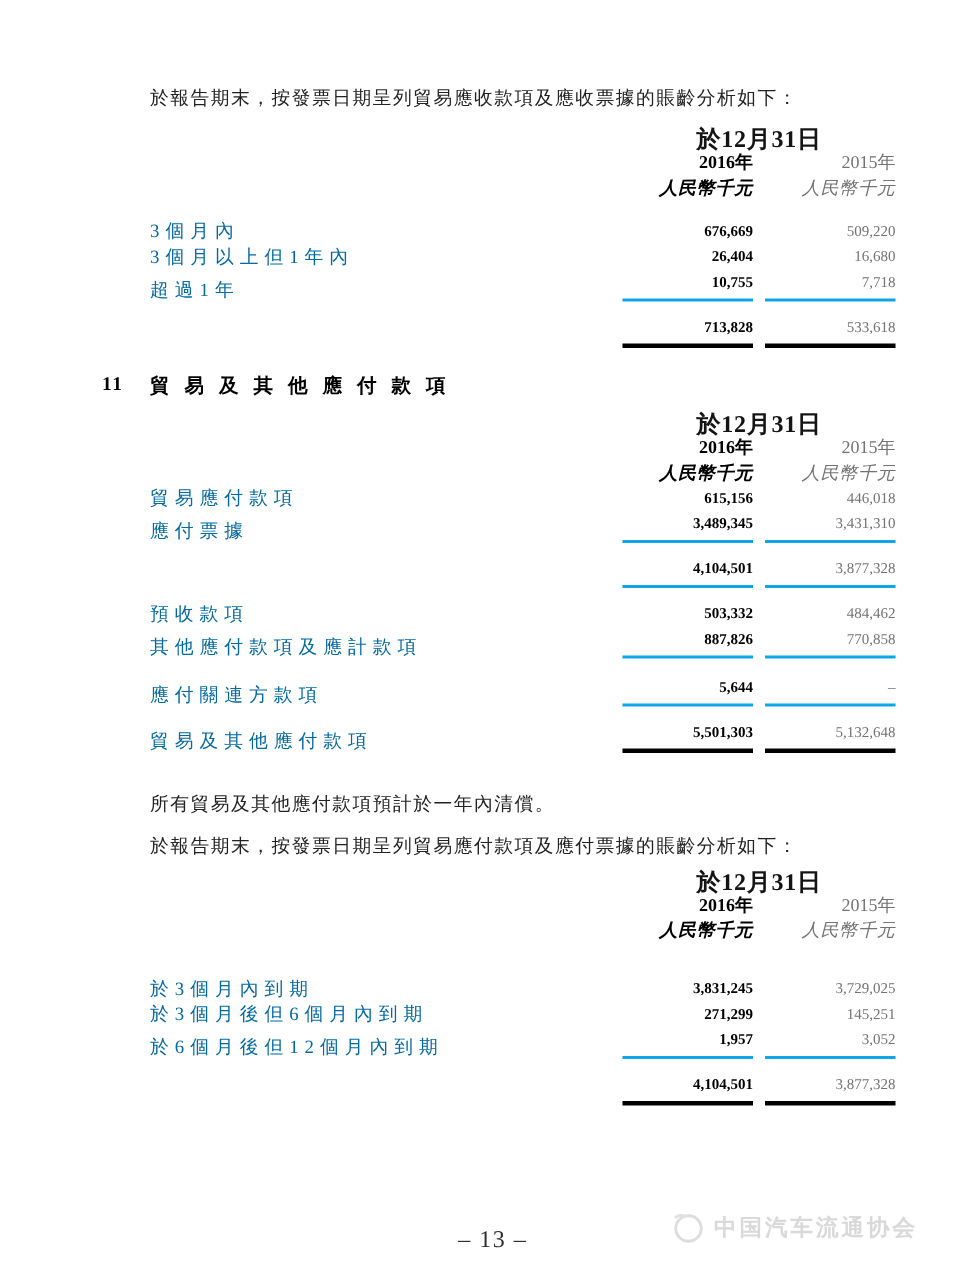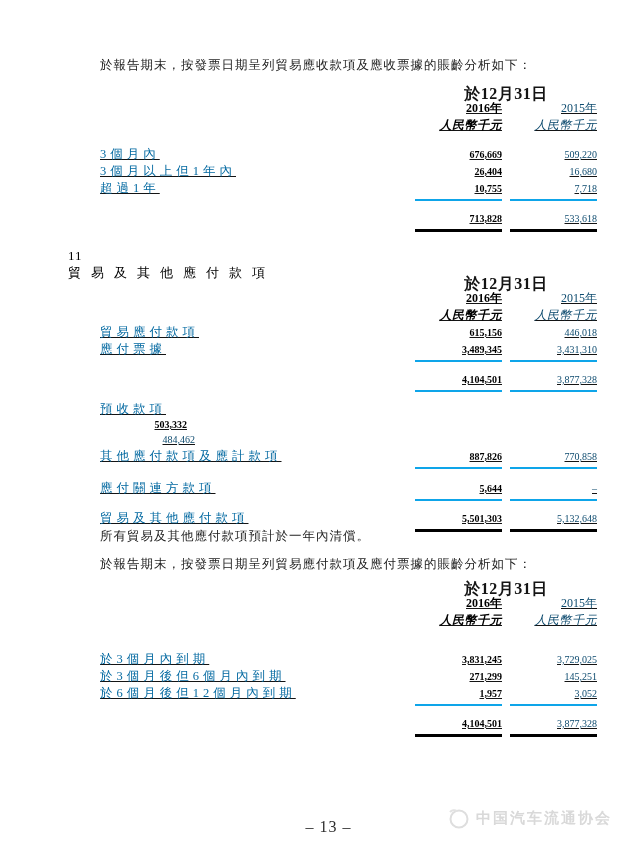--- a/index.html
+++ b/index.html
@@ -15,64 +15,63 @@
     margin: 0 auto;
   }
   .abs { position: absolute; left: 88px; width: 497px; }
   .para {
     font-size: 12.5px;
     letter-spacing: 1px;
     white-space: nowrap;
     color: #222;
   }
   
-  .row { display: flex; align-items: flex-start; margin-bottom: 2px; text-decoration: underline; }
+  .row { display: flex; align-items: flex-end; margin-bottom: 2px; }
   .lbl {
     flex: 1;
     font-size: 12.5px;
     letter-spacing: 4px;
     line-height: 15px;
     white-space: nowrap;
     color: #0369a1;
   }
   .c {
     width: 87px;
     text-align: right;
     font-size: 10px;
     line-height: 15px;
     letter-spacing: 0;
     flex: none;
   }
   .c2 { margin-left: 8px; }
   .v16 { font-weight: bold; color: #000; }
-  .v15 { color: #0c4a6e; }
+  .v15 { color: #737373; }
   .hdr-date {
     margin-left: 315px;
     width: 182px;
     text-align: center;
     font-weight: bold;
     font-size: 16px;
     line-height: 15px;
     letter-spacing: 0.5px;
   }
   .hdr .c { font-size: 12px; }
   .unit { font-style: italic; font-size: 12px; letter-spacing: 0.5px; }
   .ruled .c { border-bottom: 2px solid #0ea5e9; padding-bottom: 3px; }
   .thick .c { border-bottom: 3px solid #000; padding-bottom: 3px; }
   .mt-total { margin-top: 10px; }
-  .mt-group { margin-top: 10px; flex-direction: column; }
+  .mt-group { margin-top: 10px; }
   .mt-rows { margin-top: 14px; }
   .section-head {
     position: absolute;
     left: 56px;
     display: flex;
-    font-weight: normal;
+    font-weight: bold;
     font-size: 13px;
     color: #000;
-    flex-direction: column;
   }
   .section-num { width: 32px; letter-spacing: 1px; }
   .section-title { letter-spacing: 10px; white-space: nowrap; }
   
   .page-num {
     position: absolute;
     top: 818px;
     left: 0;
     width: 633px;
     text-align: center;

